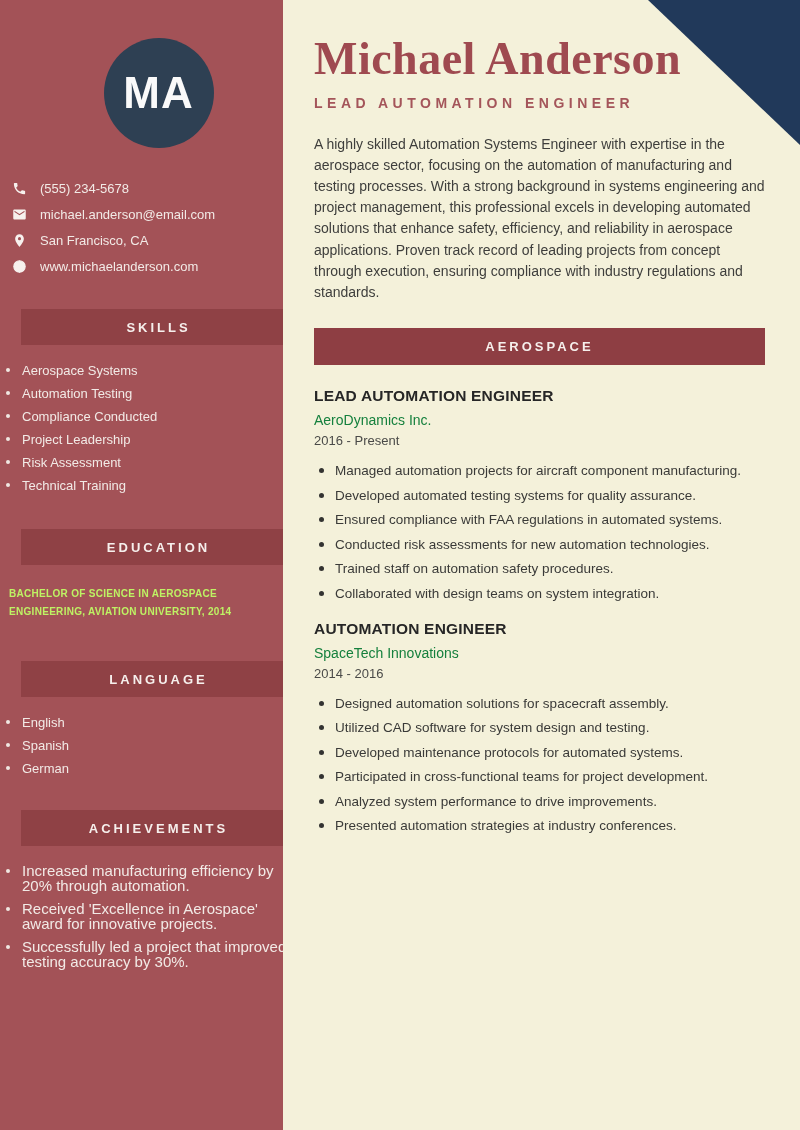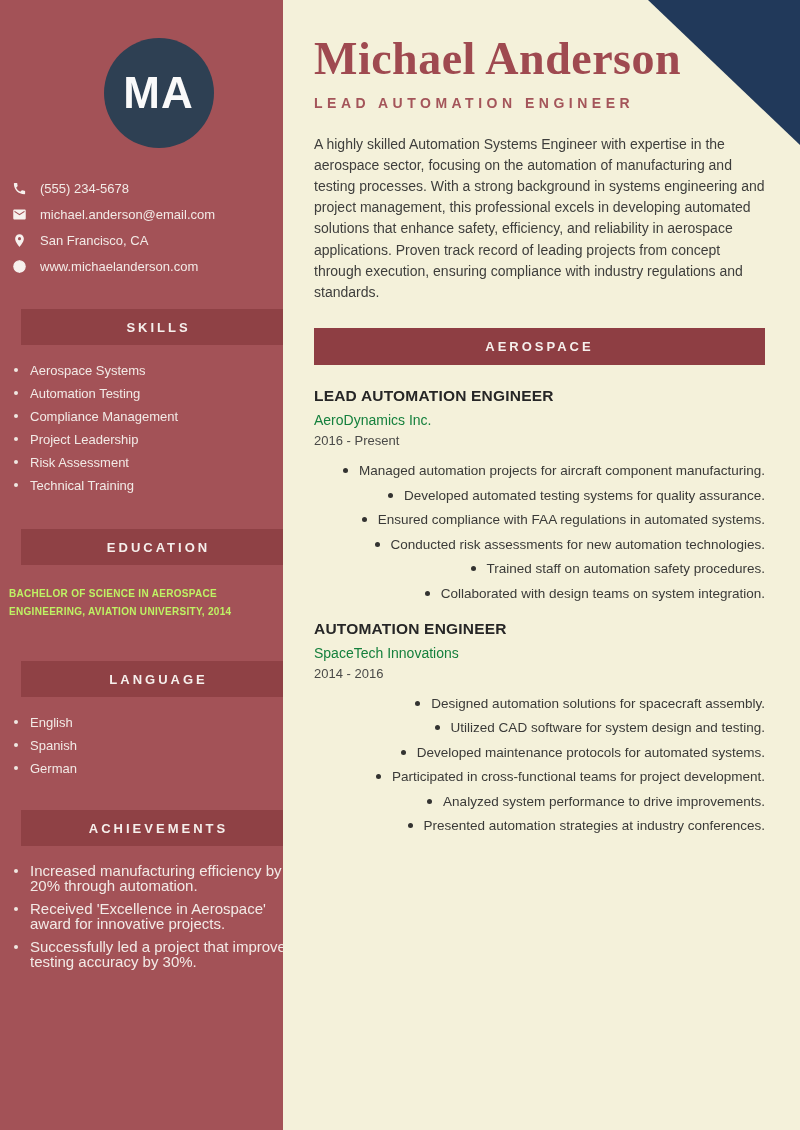--- a/index.html
+++ b/index.html
@@ -43,21 +43,21 @@
   .contact-row .ctext{font-size:13px;color:var(--sidebar-text);}
   .side-band{
     margin:0 21px;height:36px;background:var(--band-bg);
     display:flex;align-items:center;justify-content:center;
     color:#f6efec;font-size:13px;font-weight:700;letter-spacing:3px;
   }
   .band-skills{margin-top:35px;}
   .band-education{margin-top:34px;}
   .band-language{margin-top:41px;}
   .band-achievements{margin-top:32px;}
-  ul.side-list{list-style:none;margin-top:17px;padding-left:14px;}
+  ul.side-list{list-style:none;margin-top:17px;padding-left:6px;}
   ul.side-list li{
     display:flex;align-items:baseline;gap:12px;
     font-size:13px;line-height:18px;margin-bottom:5px;color:var(--sidebar-text);
   }
   ul.side-list li .dot{
     width:4px;height:4px;border-radius:50%;background:#f0e8e2;flex:0 0 4px;
     position:relative;top:-3px;
   }
   .education-text{
     margin:20px 22px 0 9px;
@@ -94,21 +94,21 @@
     color:#f6efec;font-size:13px;font-weight:700;letter-spacing:3px;
   }
   .job{margin-top:22px;}
   .job + .job{margin-top:18px;}
   .job-role{font-size:15.5px;font-weight:700;color:var(--dark-text);letter-spacing:0.2px;}
   .job-company{margin-top:7px;font-size:14px;color:#15803d;}
   .job-dates{margin-top:5px;font-size:13px;color:#4a4a48;}
   ul.job-bullets{list-style:none;margin-top:14px;}
   ul.job-bullets li{
     display:flex;align-items:baseline;gap:11px;
-    font-size:13.5px;line-height:17px;margin-bottom:7.5px;color:#3a3a38;justify-content:flex-end;
+    font-size:13.5px;line-height:17px;margin-bottom:7.5px;color:#3a3a38;
   }
   ul.job-bullets li .dot{
     width:5px;height:5px;border-radius:50%;background:#333331;flex:0 0 5px;
     position:relative;top:-2px;margin-left:5px;
   }
 </style>
 </head>
 <body>
 
 <aside class="sidebar">
@@ -160,21 +160,21 @@
     <li>
         <span class="dot"></span>
         <span>Aerospace Systems</span>
       </li>
     <li>
         <span class="dot"></span>
         <span>Automation Testing</span>
       </li>
     <li>
         <span class="dot"></span>
-        <span>Compliance Management</span>
+        <span>Compliance Conducted</span>
       </li>
     <li>
         <span class="dot"></span>
         <span>Project Leadership</span>
       </li>
     <li>
         <span class="dot"></span>
         <span>Risk Assessment</span>
       </li>
     <li>

